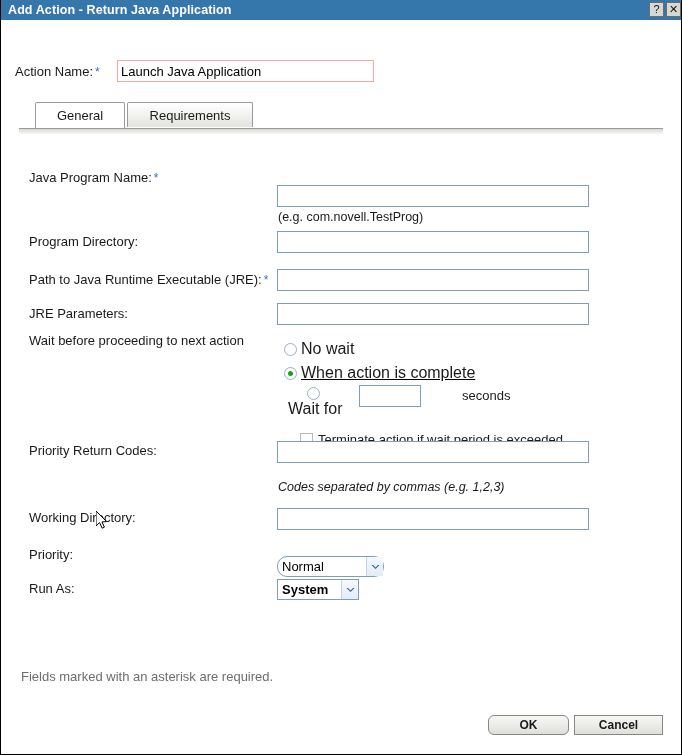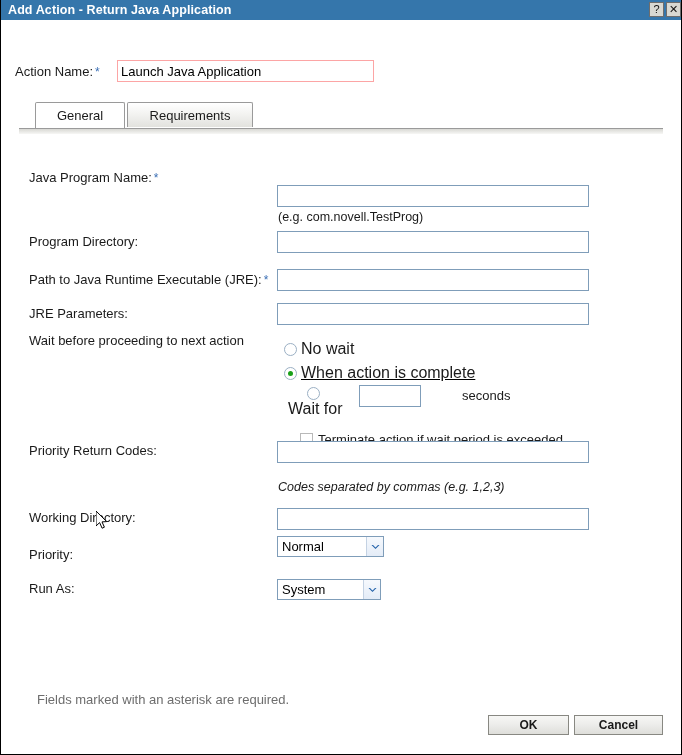--- a/index.html
+++ b/index.html
@@ -224,39 +224,38 @@
     width: 17px; height: 19px;
     background: linear-gradient(to bottom, #f6f9fd 0%, #e4ecf7 100%);
     border-left: 1px solid #c4d2e3;
     display: flex; align-items: center; justify-content: center;
     flex: none;
   }
   .sel-arrow svg { display: block; }
 
   
   #footer-note {
-    position: absolute; left: 36px; top: 649px;
+    position: absolute; left: 20px; top: 649px;
     font-size: 13px; color: #6d6d6d;
     white-space: nowrap;
-    margin-top: 23px;
   }
   .btn {
     position: absolute; top: 695px;
     height: 20px;
     background: linear-gradient(to bottom, #f7f7f5 0%, #ececea 50%, #dededa 100%);
     border: 1px solid #888882;
     font-family: "Liberation Sans", sans-serif;
     font-size: 12px;
     font-weight: bold;
     color: #1a1a1a;
     display: flex; align-items: center; justify-content: center;
     cursor: pointer;
     user-select: none;
   }
-  #btn-ok { left: 487px; width: 81px; }
+  #btn-ok { left: 487px; width: 81px; border-radius: 6px; }
   #btn-cancel { left: 573px; width: 89px; }
 
   
   #cursor {
     position: absolute;
     left: 95px; top: 511px;
     width: 14px; height: 20px;
     pointer-events: none;
     z-index: 50;
   }
@@ -338,31 +337,31 @@
       </div>
 
       <div class="flabel" style="left:28px; top:423px;">Priority Return Codes:</div>
       <input class="ftext" style="left: 276px; top: 421px; width: 312px;" type="text" value="">
       <div class="hint italic" style="left:277px; top:460px;">Codes separated by commas (e.g. 1,2,3)</div>
 
       <div class="flabel" style="left:28px; top:490px;">Working Directory:</div>
       <input class="ftext" style="left: 276px; top: 488px; width: 312px;" type="text" value="">
 
       <div class="flabel" style="left:28px; top:527px;">Priority:</div>
-      <div class="fselect" style="left:276px; top:516px; width:107px;">
+      <div class="fselect" style="left:276px; top:536px; width:107px;border-radius:10px;">
         <span class="sel-value">Normal</span>
         <span class="sel-arrow">
           <svg width="11" height="8" viewBox="0 0 11 8">
               <path d="M1.5 2 L5.5 6 L9.5 2 L8 2 L5.5 4.5 L3 2 Z" fill="#1f5fa8"></path>
             </svg>
         </span>
       </div>
 
       <div class="flabel" style="left:28px; top:561px;">Run As:</div>
-      <div class="fselect" style="left:276px; top:559px; width:104px;">
+      <div class="fselect" style="left:276px; top:559px; width:82px;font-weight:bold;">
         <span class="sel-value">System</span>
         <span class="sel-arrow">
           <svg width="11" height="8" viewBox="0 0 11 8">
               <path d="M1.5 2 L5.5 6 L9.5 2 L8 2 L5.5 4.5 L3 2 Z" fill="#1f5fa8"></path>
             </svg>
         </span>
       </div>
 
     </div>
 

